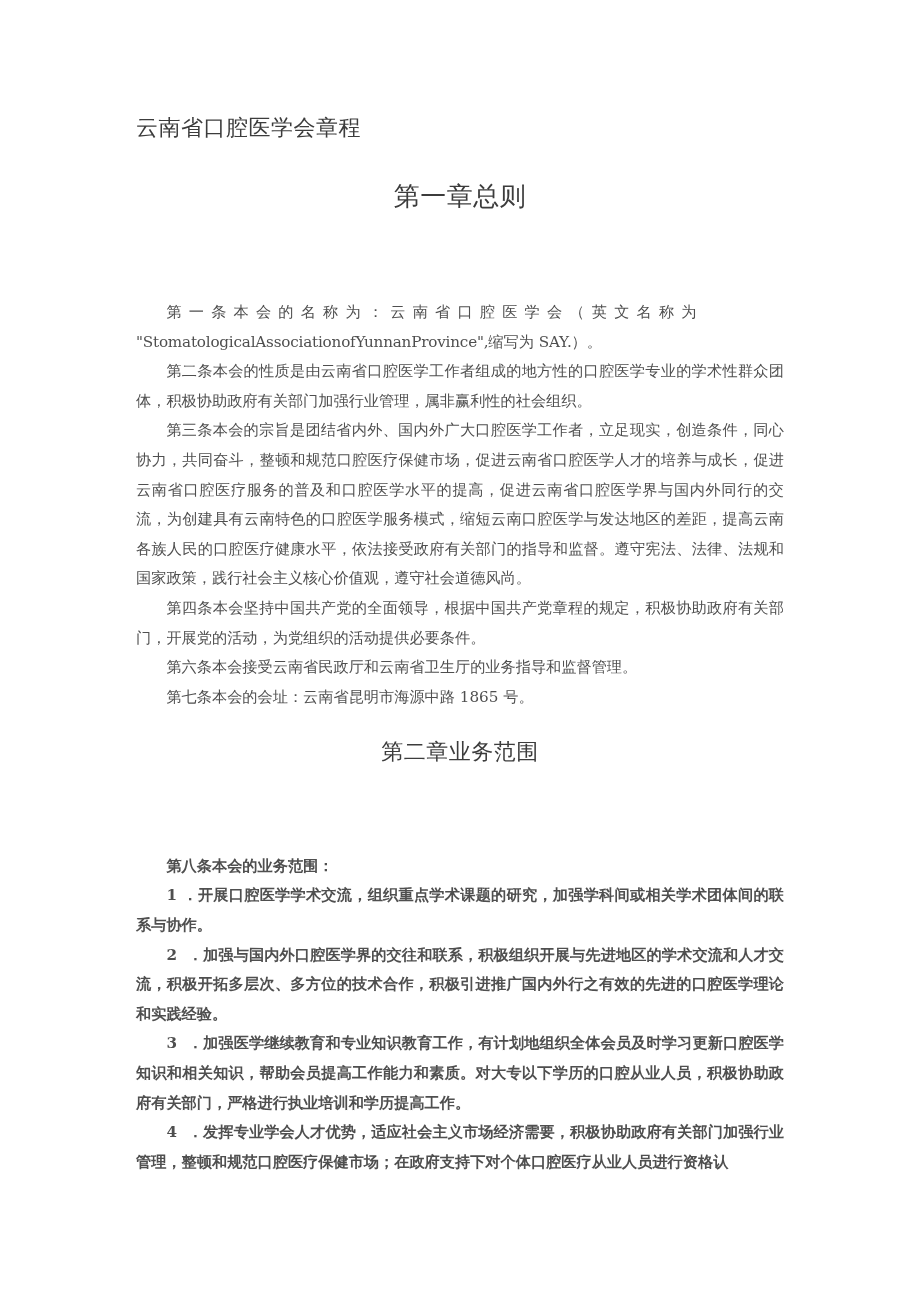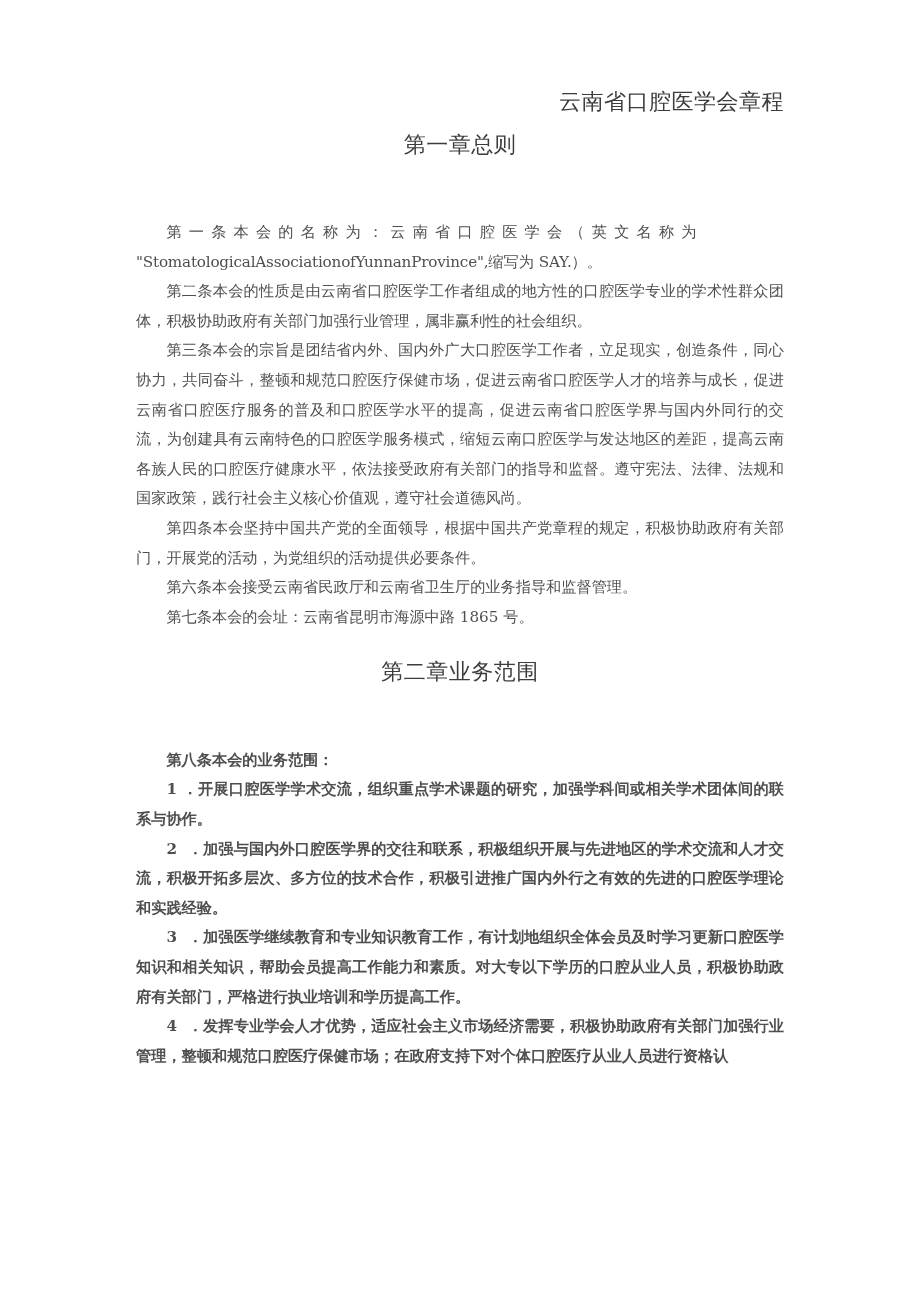--- a/index.html
+++ b/index.html
@@ -17,49 +17,49 @@
     font-family: "DejaVu Serif", "Liberation Serif", serif;
     color: #4a4a4a;
   }
   .content {
     position: absolute;
     left: 136px;
     top: 0;
     width: 648px;
   }
   .doc-title {
-    text-align: right;
+    text-align: left;
     font-size: 22px;
     line-height: 1.25;
     color: #3c3c3c;
-    margin-top: 88px;
+    margin-top: 114px;
     letter-spacing: 0.5px;
     font-weight: normal;
   }
   .chapter-title {
     text-align: center;
-    font-size: 22px;
+    font-size: 26px;
     line-height: 1.25;
     color: #3c3c3c;
-    margin-top: 15px;
+    margin-top: 38px;
     letter-spacing: 0.5px;
     font-weight: normal;
   }
   .chapter-title-2 {
     text-align: center;
     font-size: 22px;
     line-height: 1.25;
     color: #3c3c3c;
     margin-top: 26px;
     margin-bottom: 0;
     letter-spacing: 0.5px;
     font-weight: normal;
   }
   .body-block {
-    margin-top: 60px;
+    margin-top: 86px;
   }
   p.para {
     margin: 0 0 0 0;
     font-size: 15.2px;
     line-height: 29.6px;
     text-align: justify;
     text-justify: inter-ideograph;
     text-indent: 2em;
     color: #4f4f4f;
     word-break: break-all;

